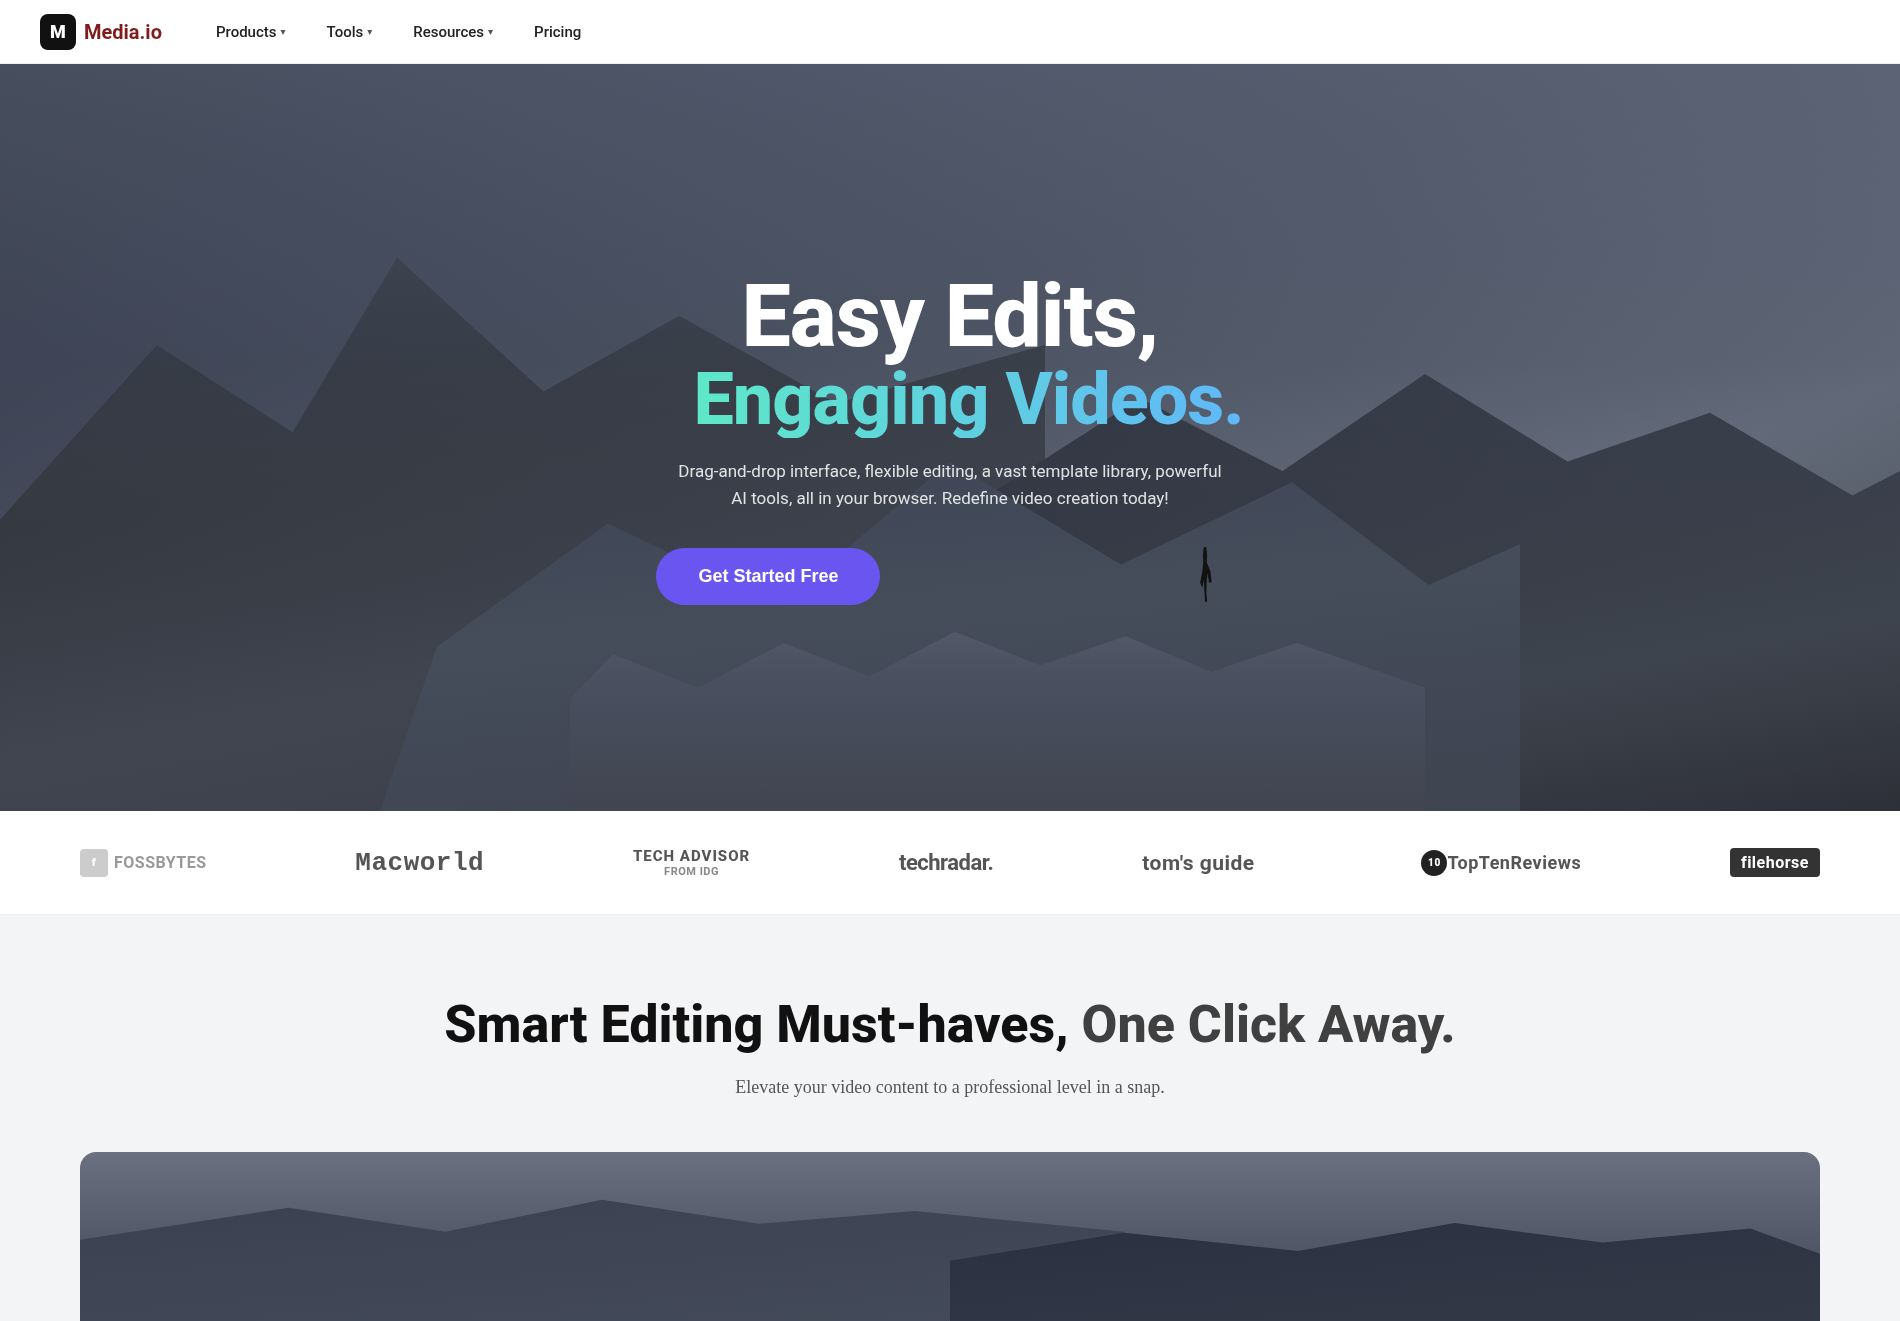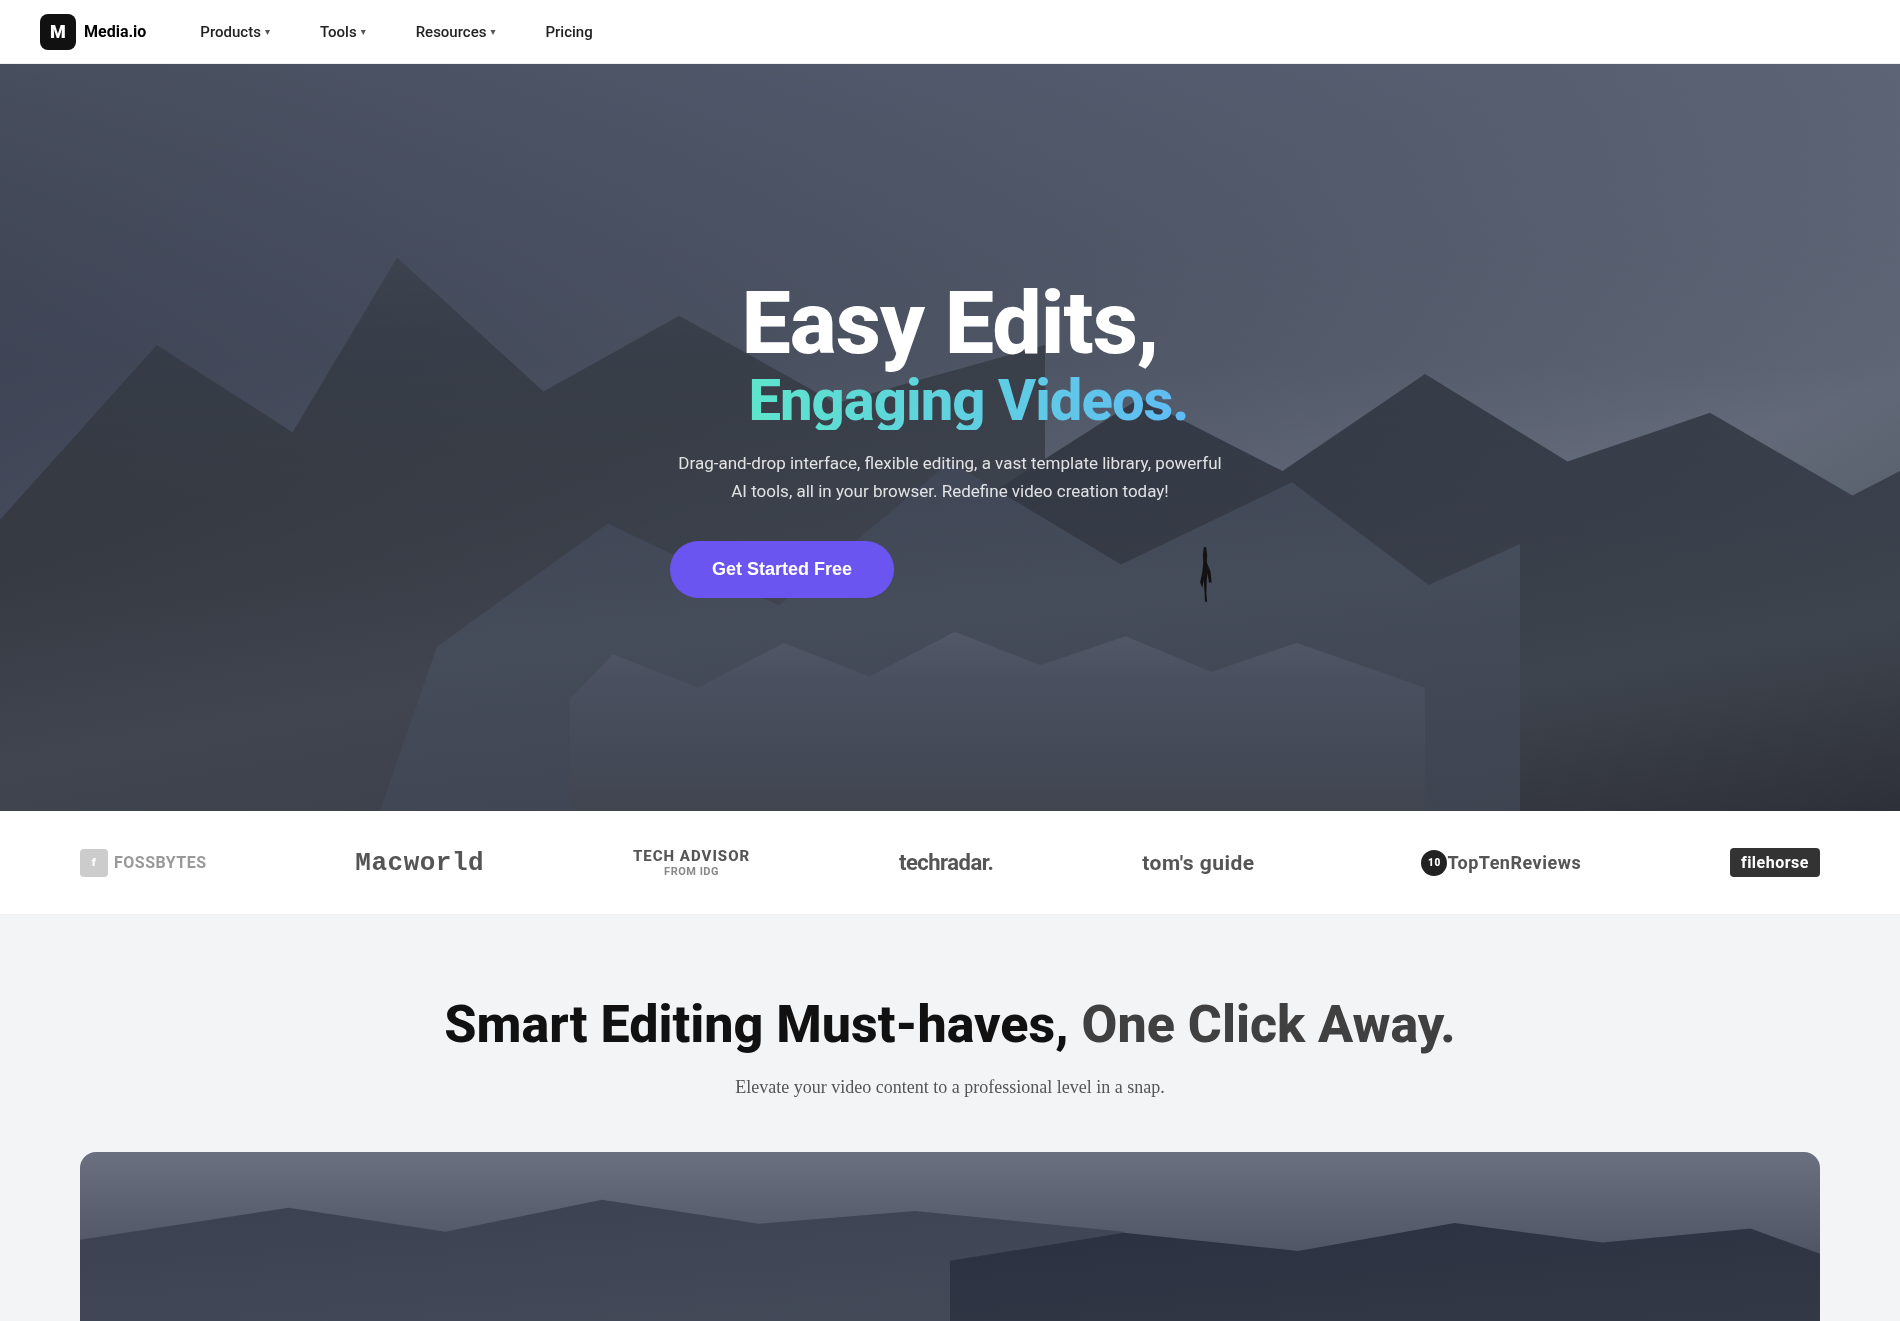--- a/index.html
+++ b/index.html
@@ -38,28 +38,28 @@
       background: #111;
       border-radius: 8px;
       display: flex;
       align-items: center;
       justify-content: center;
       color: #fff;
       font-weight: 900;
       font-size: 18px;
     }
     .logo-text {
-      font-size: 16px;
+      font-size: 20px;
       font-weight: 700;
-      color: #000000;
+      color: #7f1d1d;
     }
     .nav-links {
       display: flex;
       align-items: flex-start;
-      gap: 22px;
+      gap: 13px;
       list-style: none;
     }
     .nav-links li a {
       display: flex;
       align-items: center;
       gap: 4px;
       text-decoration: none;
       color: #222;
       font-size: 15px;
       font-weight: 500;
@@ -159,21 +159,21 @@
       padding: 0 20px;
     }
     .hero-title-line1 {
       font-size: 88px;
       font-weight: 800;
       color: #fff;
       line-height: 1.05;
       letter-spacing: -1px;
     }
     .hero-title-line2 {
-      font-size: 58px;
+      font-size: 72px;
       font-weight: 800;
       line-height: 1.05;
       letter-spacing: -1px;
       background: linear-gradient(90deg, #5ee8c8 0%, #60b8f8 100%);
       -webkit-background-clip: text;
       -webkit-text-fill-color: transparent;
       background-clip: text;
       margin-left: 37px;
     }
     .hero-subtitle {

